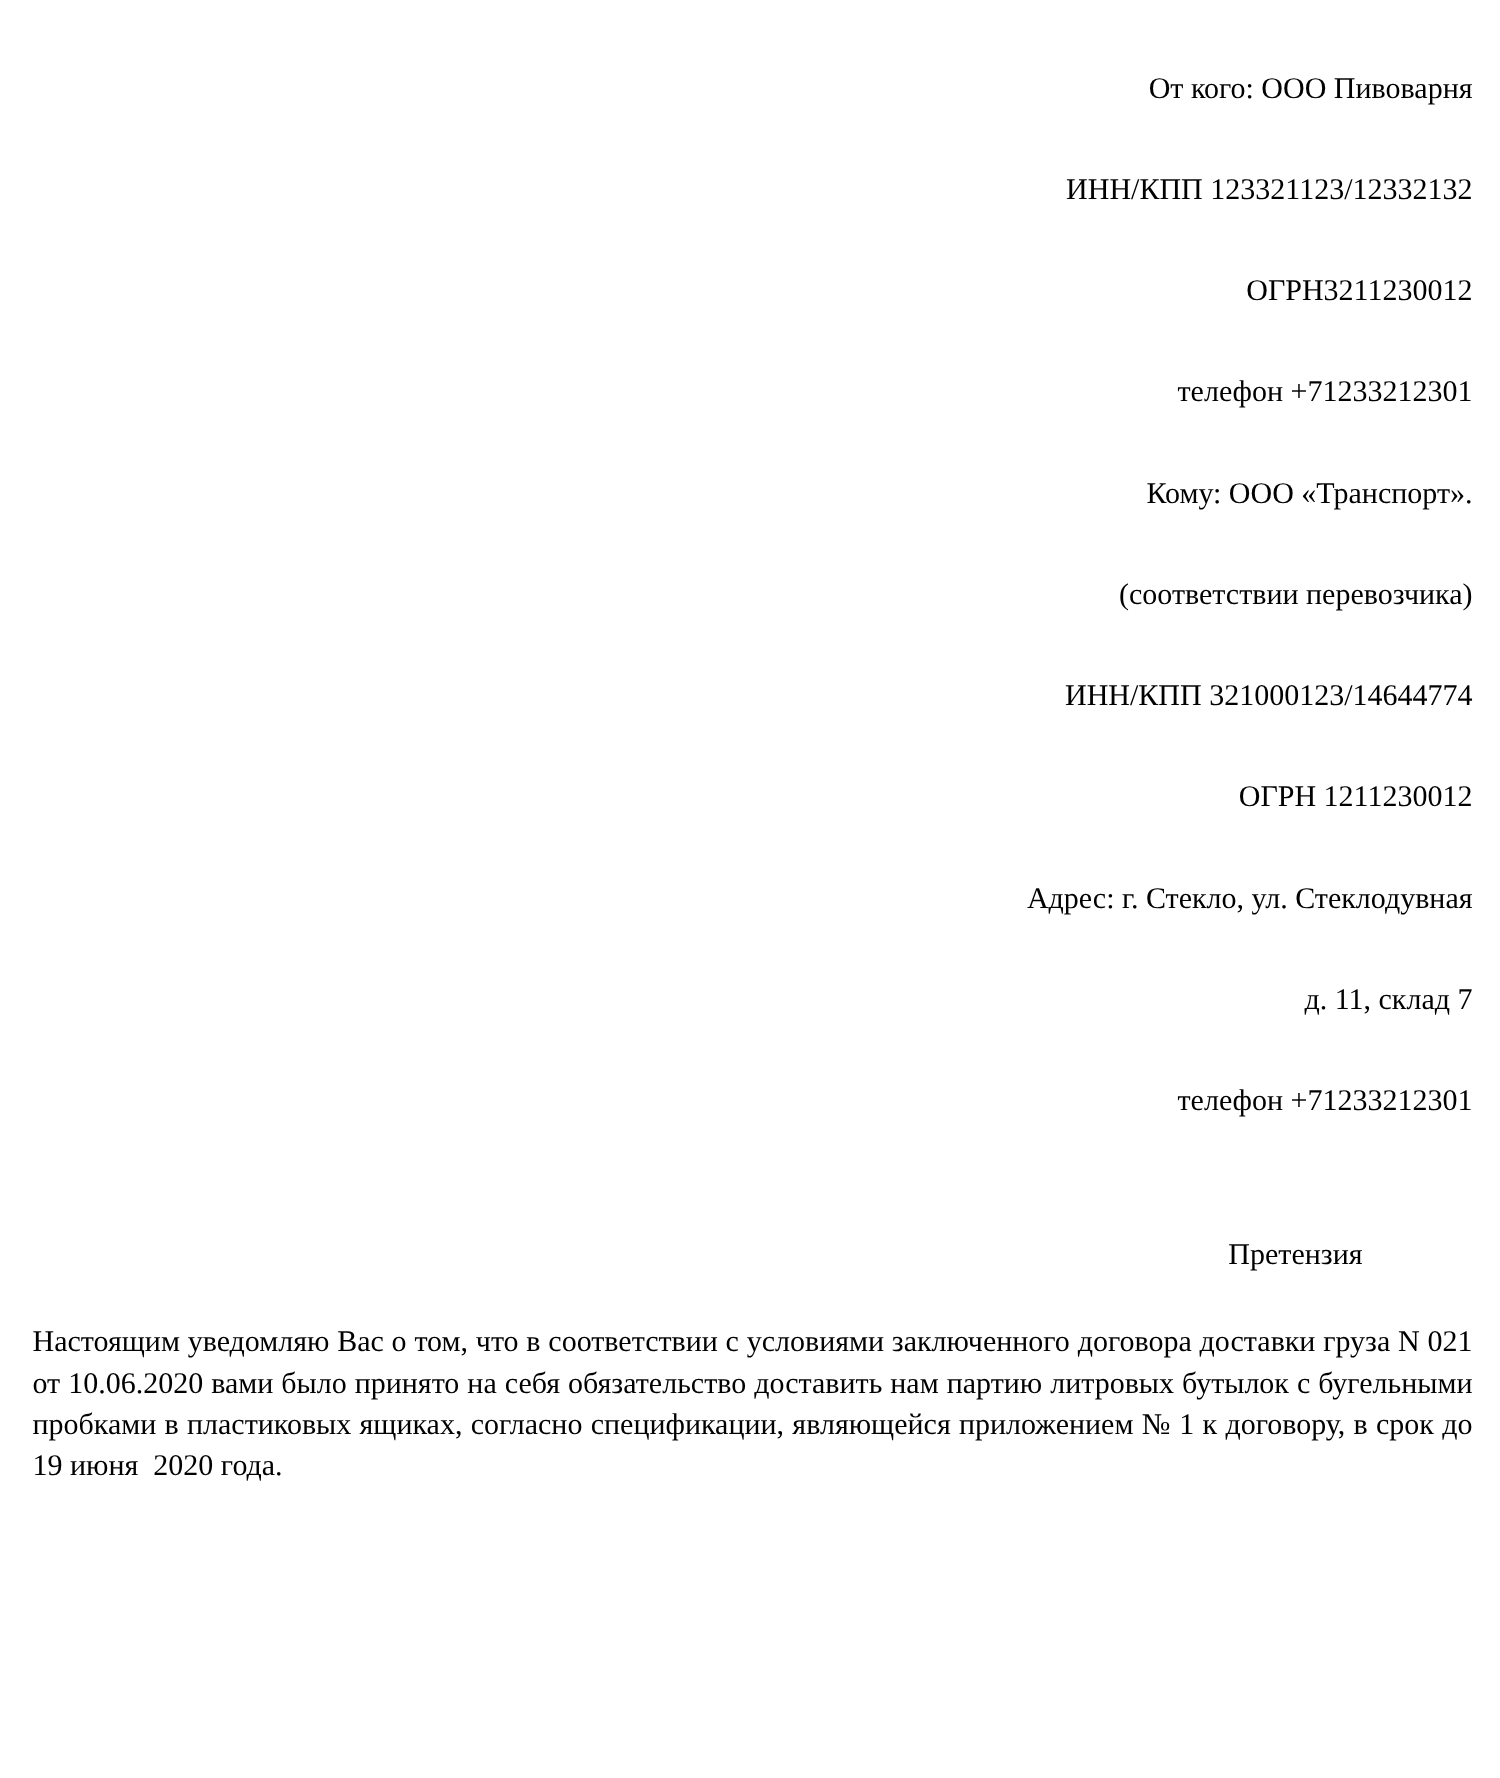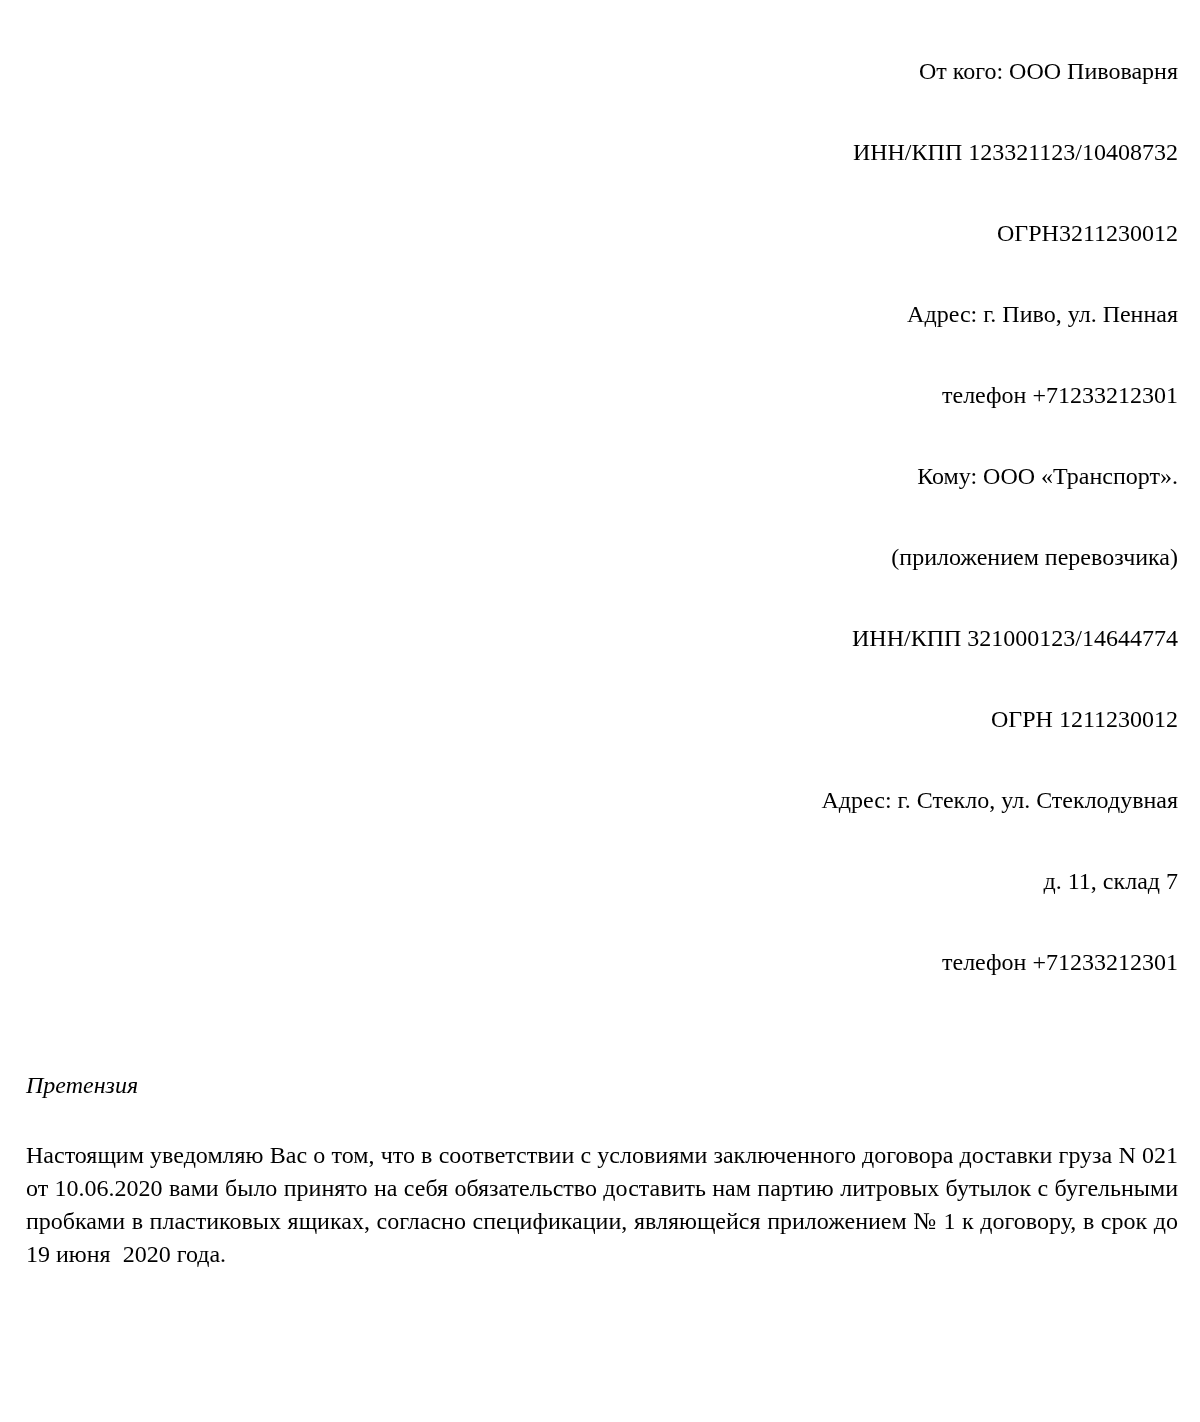--- a/index.html
+++ b/index.html
@@ -31,26 +31,25 @@
     line-height: 27px;
     padding-top: 4px;
     white-space: pre-wrap;
   }
   .header-line {
     display: block;
   }
 
   
   .doc-title {
-    text-align: left;
+    text-align: right;
     font-size: 24px;
     line-height: 27px;
     margin-top: 42px;
     padding-right: 88px;
-    font-style: italic;
   }
 
   
   .body-block {
     margin-top: 40px;
     font-size: 24px;
     line-height: 33px;
   }
   .para {
     margin: 0;
@@ -59,26 +58,25 @@
     white-space: pre-wrap;
   }
 </style>
 </head>
 <body>
 
 <div class="page">
 
   <div class="header-block">
     <span class="header-line">От кого: ООО Пивоварня</span>
-    <span class="header-line">ИНН/КПП 123321123/10408732</span>
+    <span class="header-line">ИНН/КПП 123321123/12332132</span>
     <span class="header-line">ОГРН3211230012</span>
-    <span class="header-line">Адрес: г. Пиво, ул. Пенная</span>
     <span class="header-line">телефон +71233212301</span>
     <span class="header-line">Кому: ООО «Транспорт».</span>
-    <span class="header-line">(приложением перевозчика)</span>
+    <span class="header-line">(соответствии перевозчика)</span>
     <span class="header-line">ИНН/КПП 321000123/14644774</span>
     <span class="header-line">ОГРН 1211230012</span>
     <span class="header-line">Адрес: г. Стекло, ул. Стеклодувная</span>
     <span class="header-line">д. 11, склад 7</span>
     <span class="header-line">телефон +71233212301</span>
   </div>
 
   <div class="doc-title">Претензия</div>
 
   <div class="body-block">

